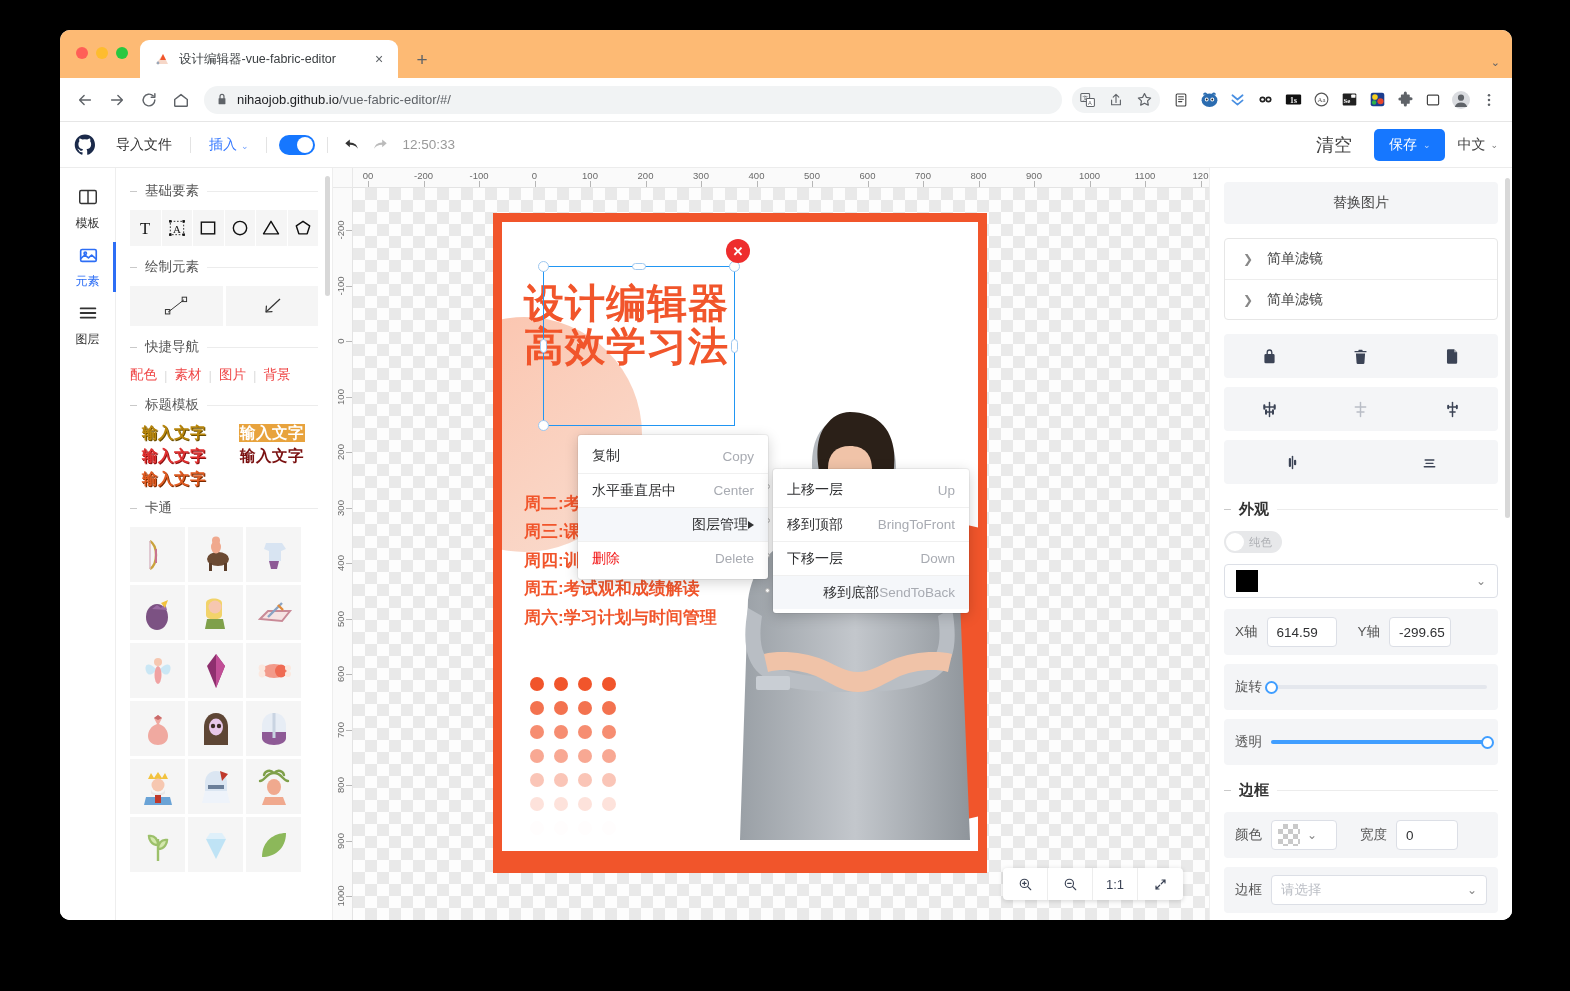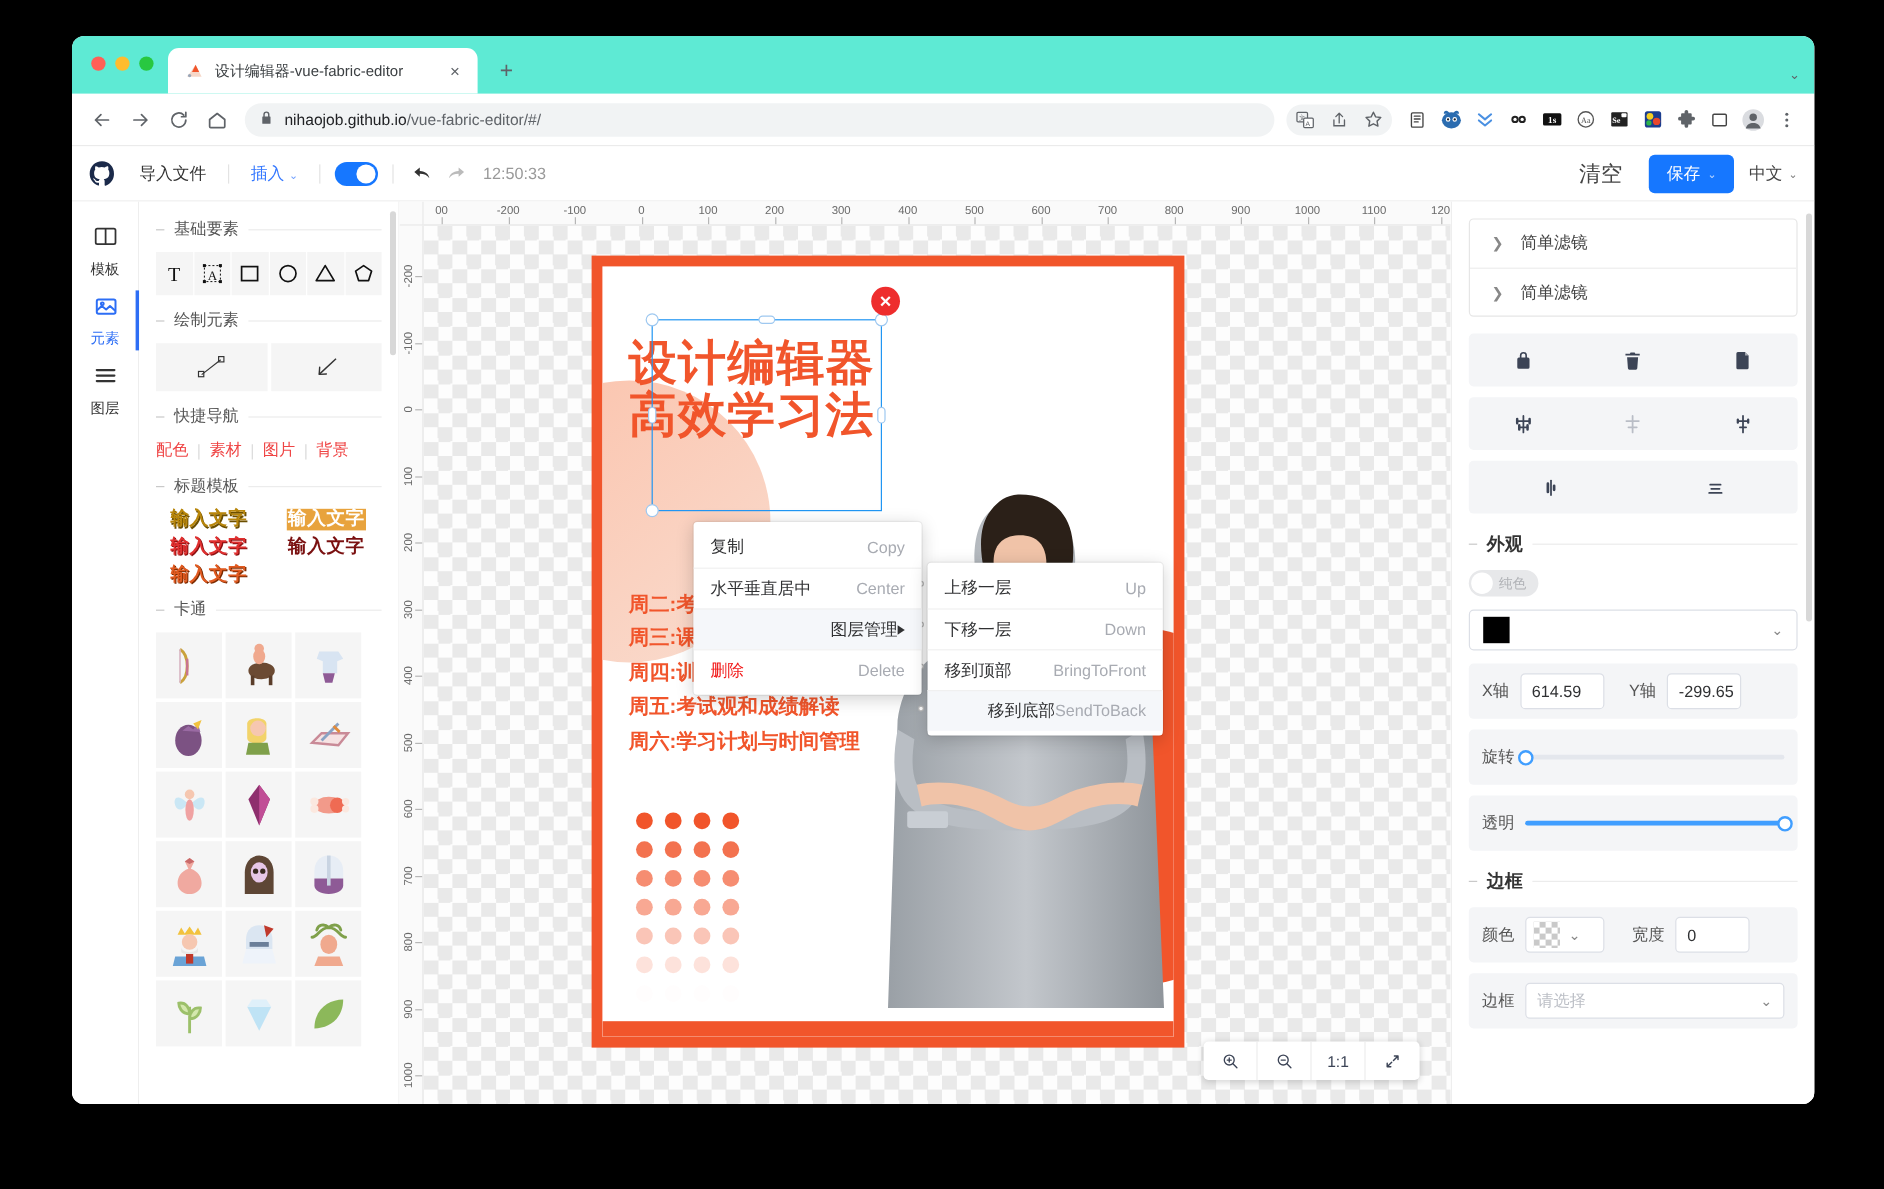--- a/index.html
+++ b/index.html
@@ -22,21 +22,21 @@
     width: 1452px; height: 890px;
     background: #fff;
     border-radius: 10px;
     overflow: hidden;
     box-shadow: 0 14px 50px rgba(0,0,0,.55);
   }
 
   
   .tabstrip {
     height: 48px;
-    background: #5eead4;
+    background: #fdba74;
     position: relative;
     display: flex;
     align-items: flex-end;
   }
   .traffic {
     position: absolute; left: 16px; top: 17px;
     display: flex; gap: 8px;
   }
   .tl { width: 12px; height: 12px; border-radius: 50%; }
   .tl.r { background: #ff5f57; }
@@ -1257,26 +1257,26 @@
               <span class="ctx-shortcut">Delete</span>
             </div>
           </div>
 
           <div class="ctxsub">
             <div class="ctx-item">
               <span class="ctx-label">上移一层</span>
               <span class="ctx-shortcut">Up</span>
             </div>
             <div class="ctx-item">
+              <span class="ctx-label">移到顶部</span>
+              <span class="ctx-shortcut">BringToFront</span>
+            </div>
+            <div class="ctx-item">
               <span class="ctx-label">下移一层</span>
               <span class="ctx-shortcut">Down</span>
-            </div>
-            <div class="ctx-item">
-              <span class="ctx-label">移到顶部</span>
-              <span class="ctx-shortcut">BringToFront</span>
             </div>
             <div class="ctx-item hl">
               <span class="ctx-label">移到底部</span>
               <span class="ctx-shortcut">SendToBack</span>
             </div>
           </div>
 
           <div class="zoombar">
             <div class="zbtn">
               <svg width="15" height="15" viewBox="0 0 20 20" fill="none" stroke="currentColor" stroke-width="1.5">
@@ -1296,20 +1296,21 @@
                     <path d="M12 4h4v4M16 4l-5 5M8 16H4v-4M4 16l5-5"></path>
                   </svg>
             </div>
           </div>
         </div>
       </div>
 
       <div class="props">
         <div class="props-inner">
 
+          <div class="replace-btn">替换图片</div>
 
           <div class="collapse">
             <div class="collapse-row">
               <span class="chev">❯</span>
               <span>简单滤镜</span>
             </div>
             <div class="collapse-row">
               <span class="chev">❯</span>
               <span>简单滤镜</span>
             </div>

